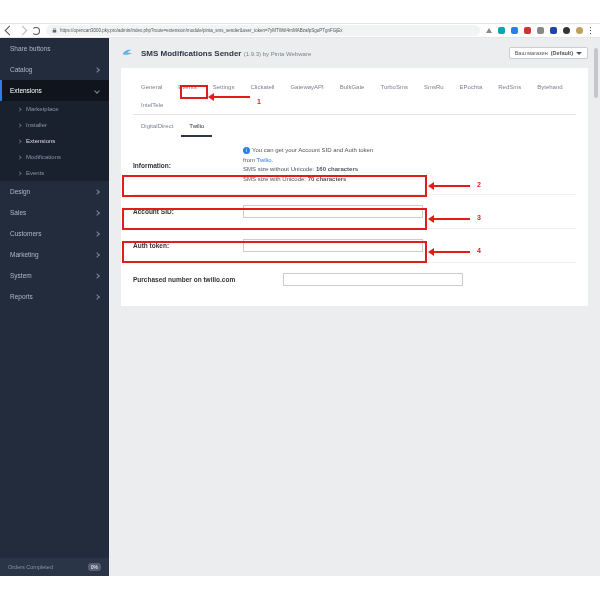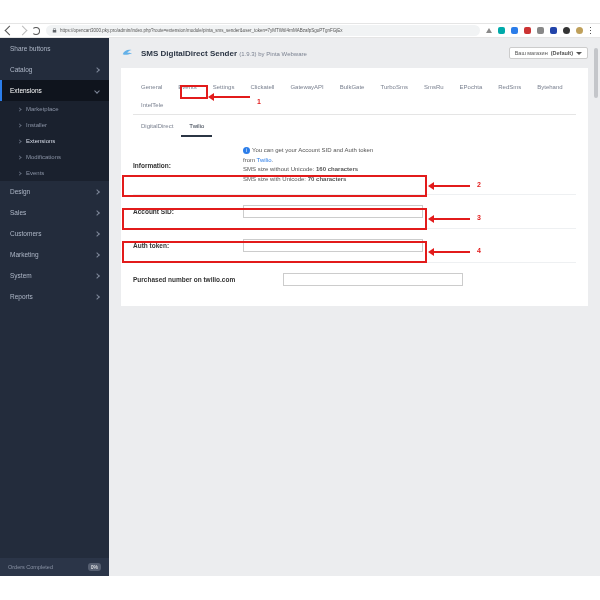--- a/index.html
+++ b/index.html
@@ -175,21 +175,21 @@
   <div class="main">
     <div class="scrollbar-v"></div>
 
     <div class="card-header">
       <span class="brand-icon">
         <svg viewBox="0 0 24 24">
               <path d="M3 14c2-6 9-9 15-7 0 0-5 1-7 5 3-1 6 0 8 2-5-1-10 3-16 0z" fill="#64b1e8"></path>
             </svg>
       </span>
       <span class="title-line">
-        <span>SMS DigitalDirect Sender</span>
+        <span>SMS Modifications Sender</span>
         <span class="version">(1.9.3) by Pinta Webware</span>
       </span>
       <div class="store-select">
         <span>Ваш магазин</span>
         <b>(Default)</b>
         <span class="chv2"></span>
       </div>
     </div>
 
     <div class="card">

